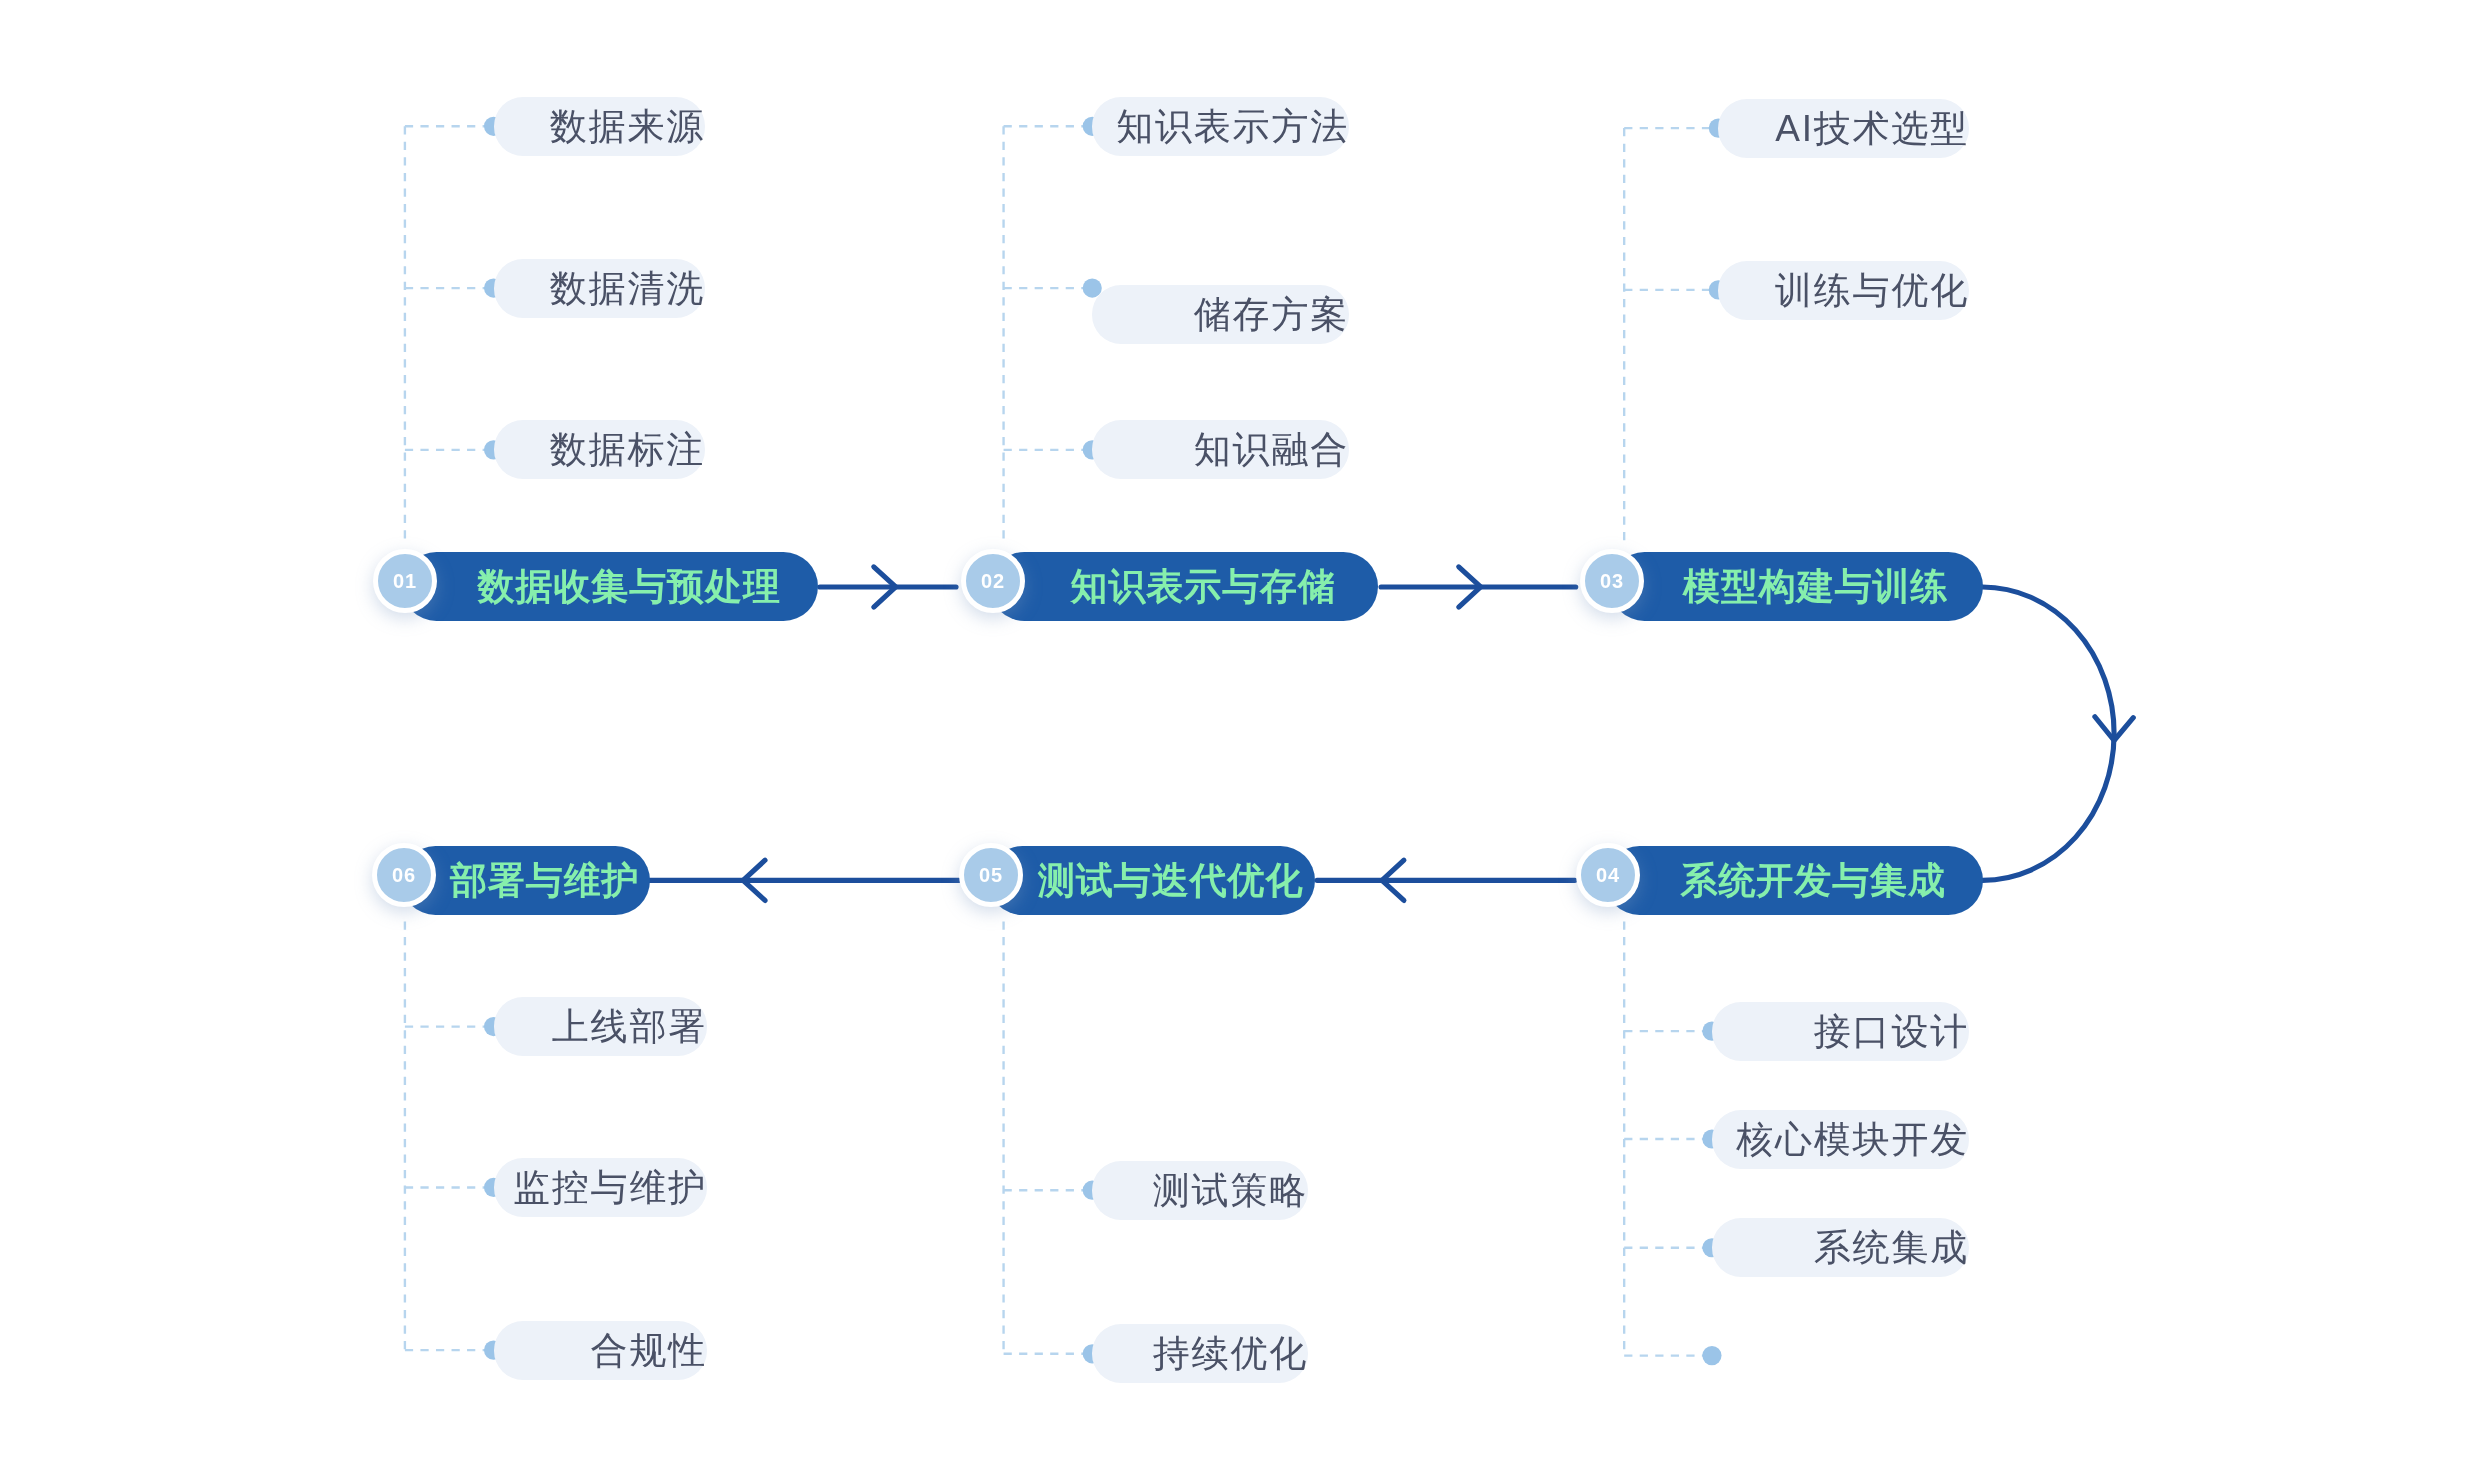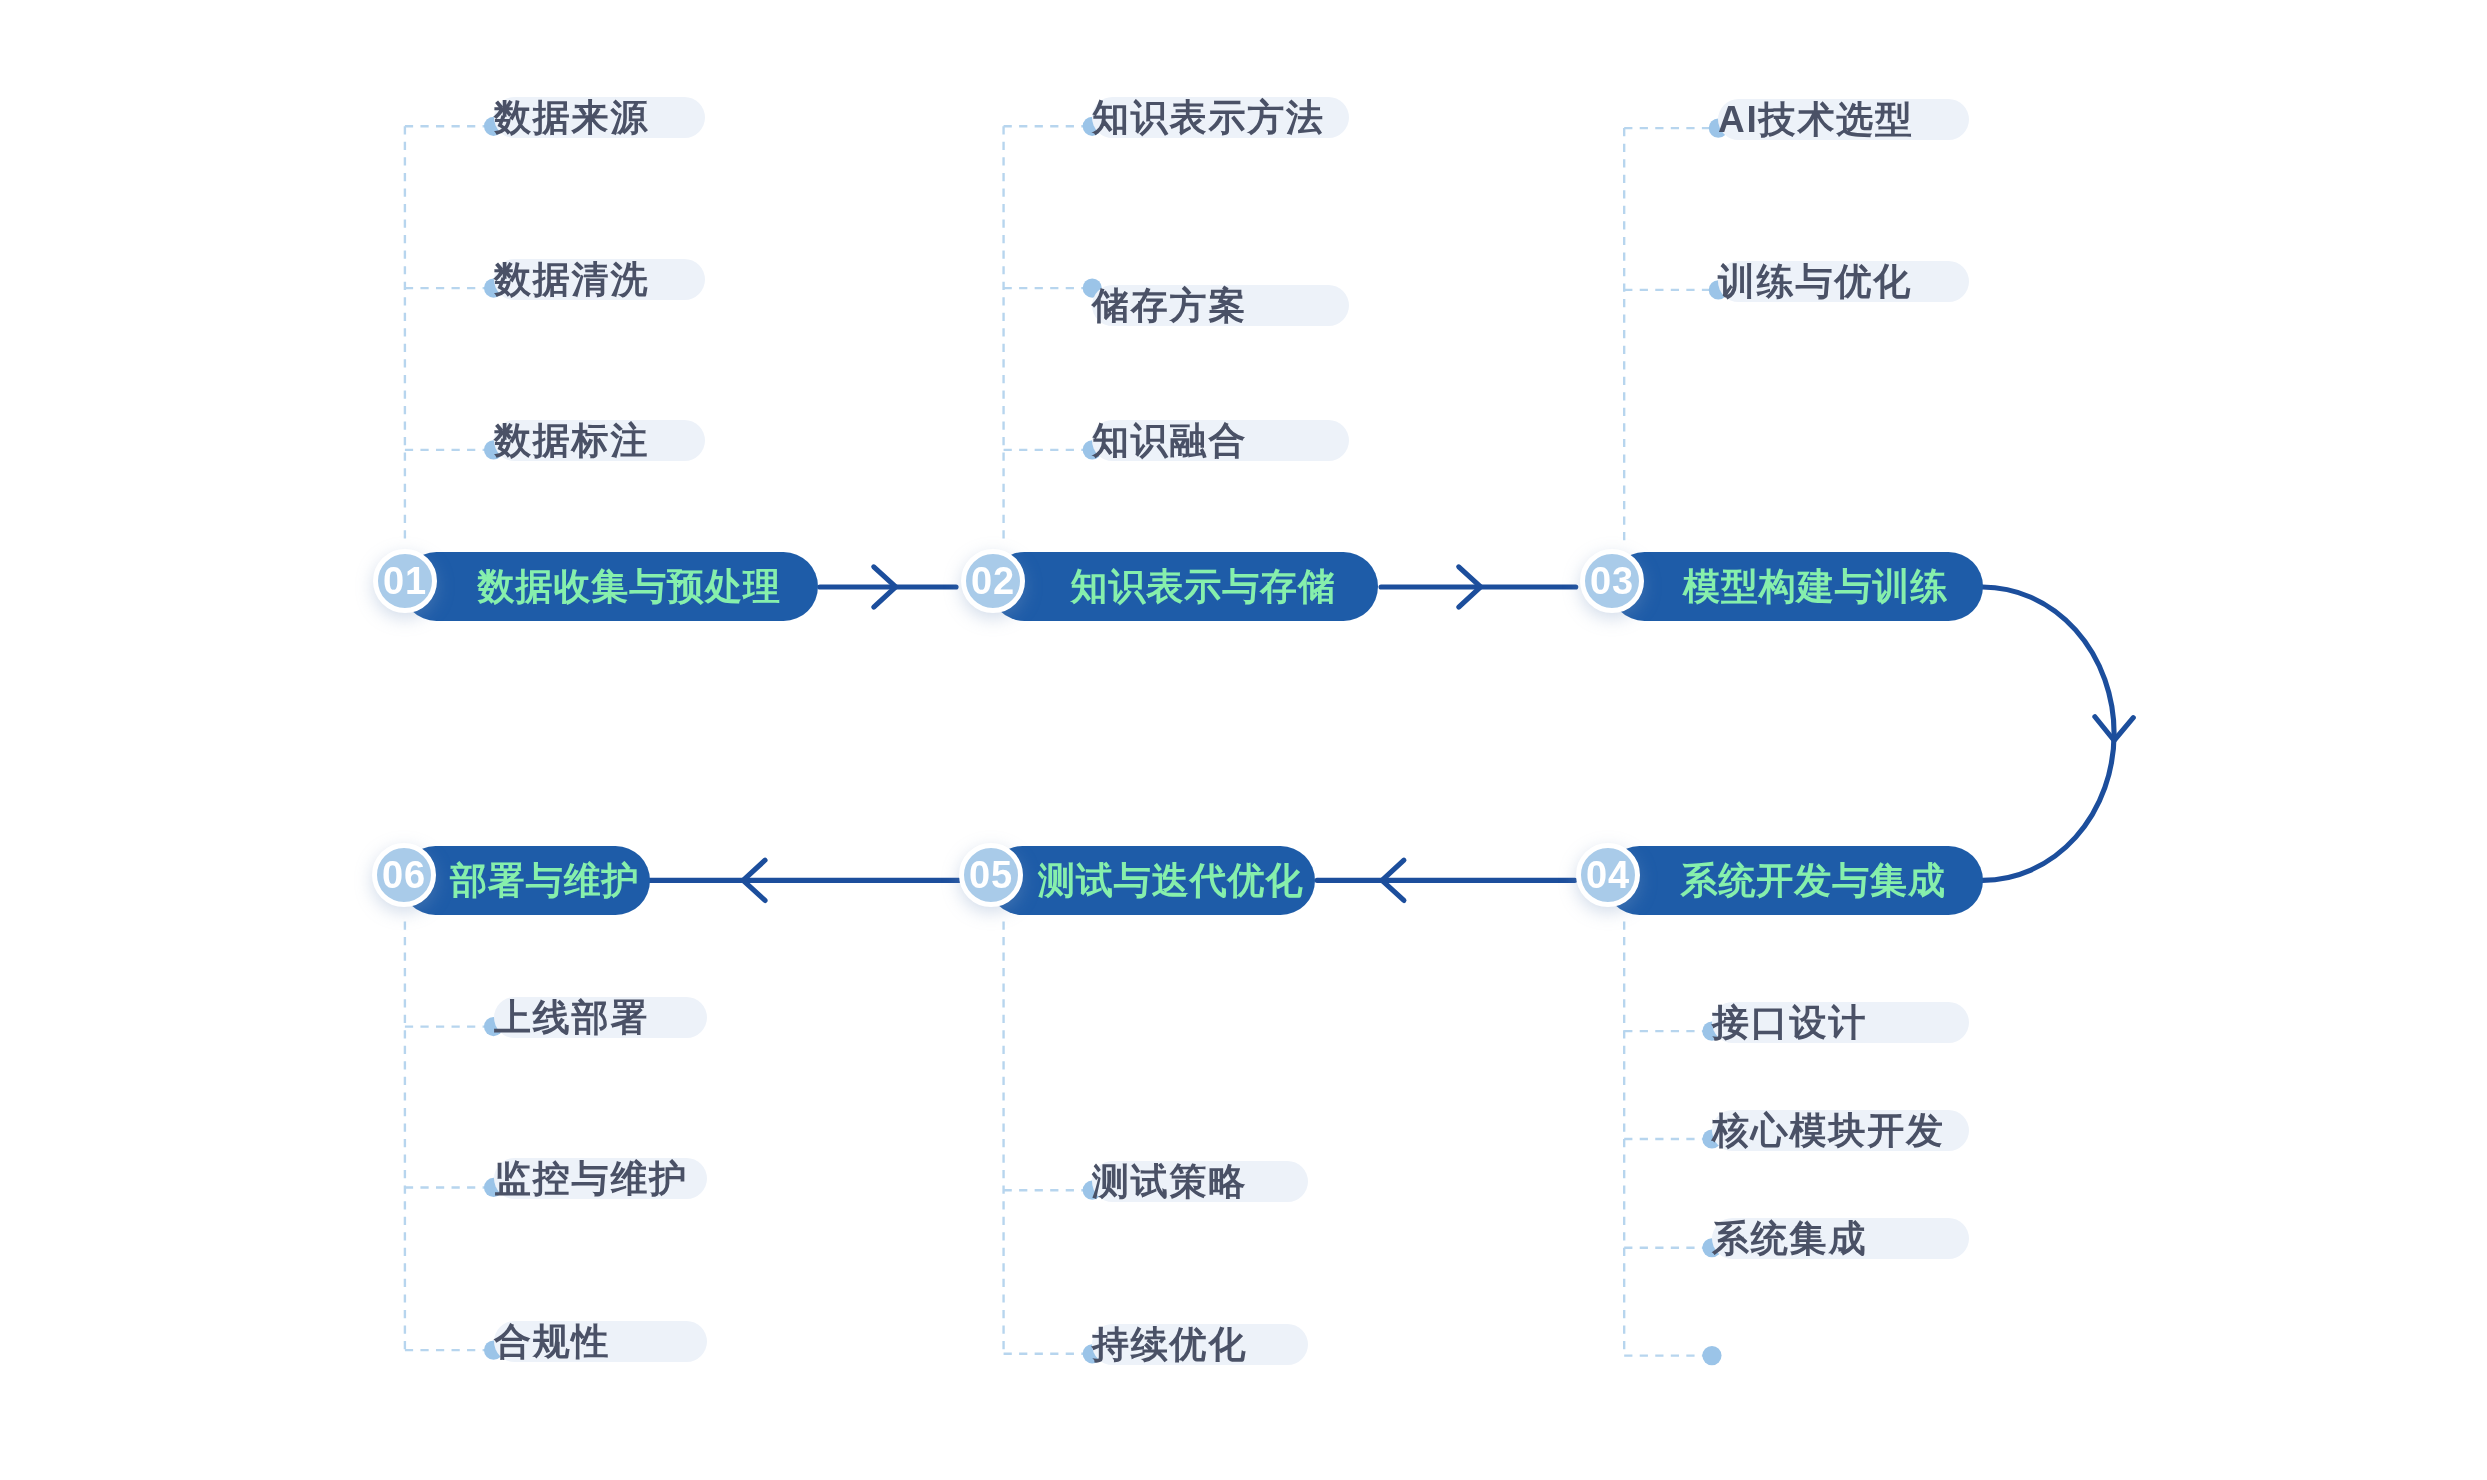--- a/index.html
+++ b/index.html
@@ -26,26 +26,26 @@
     position:absolute;height:69px;border-radius:35px;background:var(--primary_blue);
     color:#86efac;display:flex;align-items:center;justify-content:center;
     padding-left:53px;padding-right:14.6px;white-space:nowrap;
     font-size:37px;font-weight:800;letter-spacing:0.9px;
   }
   .stage-circle{
     position:absolute;width:64px;height:64px;border-radius:50%;
     background:var(--badge_blue);border:5.5px solid #fff;
     box-shadow:0 5.5px 16.5px rgba(125,155,195,.35);
     display:flex;align-items:center;justify-content:center;
-    color:#fff;font-size:38px;font-weight:800;letter-spacing:0.9px;
+    color:#fff;font-size:20px;font-weight:800;letter-spacing:0.9px;
   }
   .sub-pill{
-    position:absolute;height:41px;border-radius:29px;background:var(--sub_pill_bg);
-    color:var(--sub_text);display:flex;align-items:center;justify-content:flex-start;
-    font-size:37px;font-weight:700;letter-spacing:1.8px;white-space:nowrap;
+    position:absolute;height:59px;border-radius:29px;background:var(--sub_pill_bg);
+    color:var(--sub_text);display:flex;align-items:center;justify-content:flex-end;
+    font-size:37px;font-weight:400;letter-spacing:1.8px;white-space:nowrap;
   }
 </style>
 </head>
 <body>
 
 <div class="canvas">
 
   <svg class="connectors" viewBox="0 0 2721 1620">
 
     <g>

